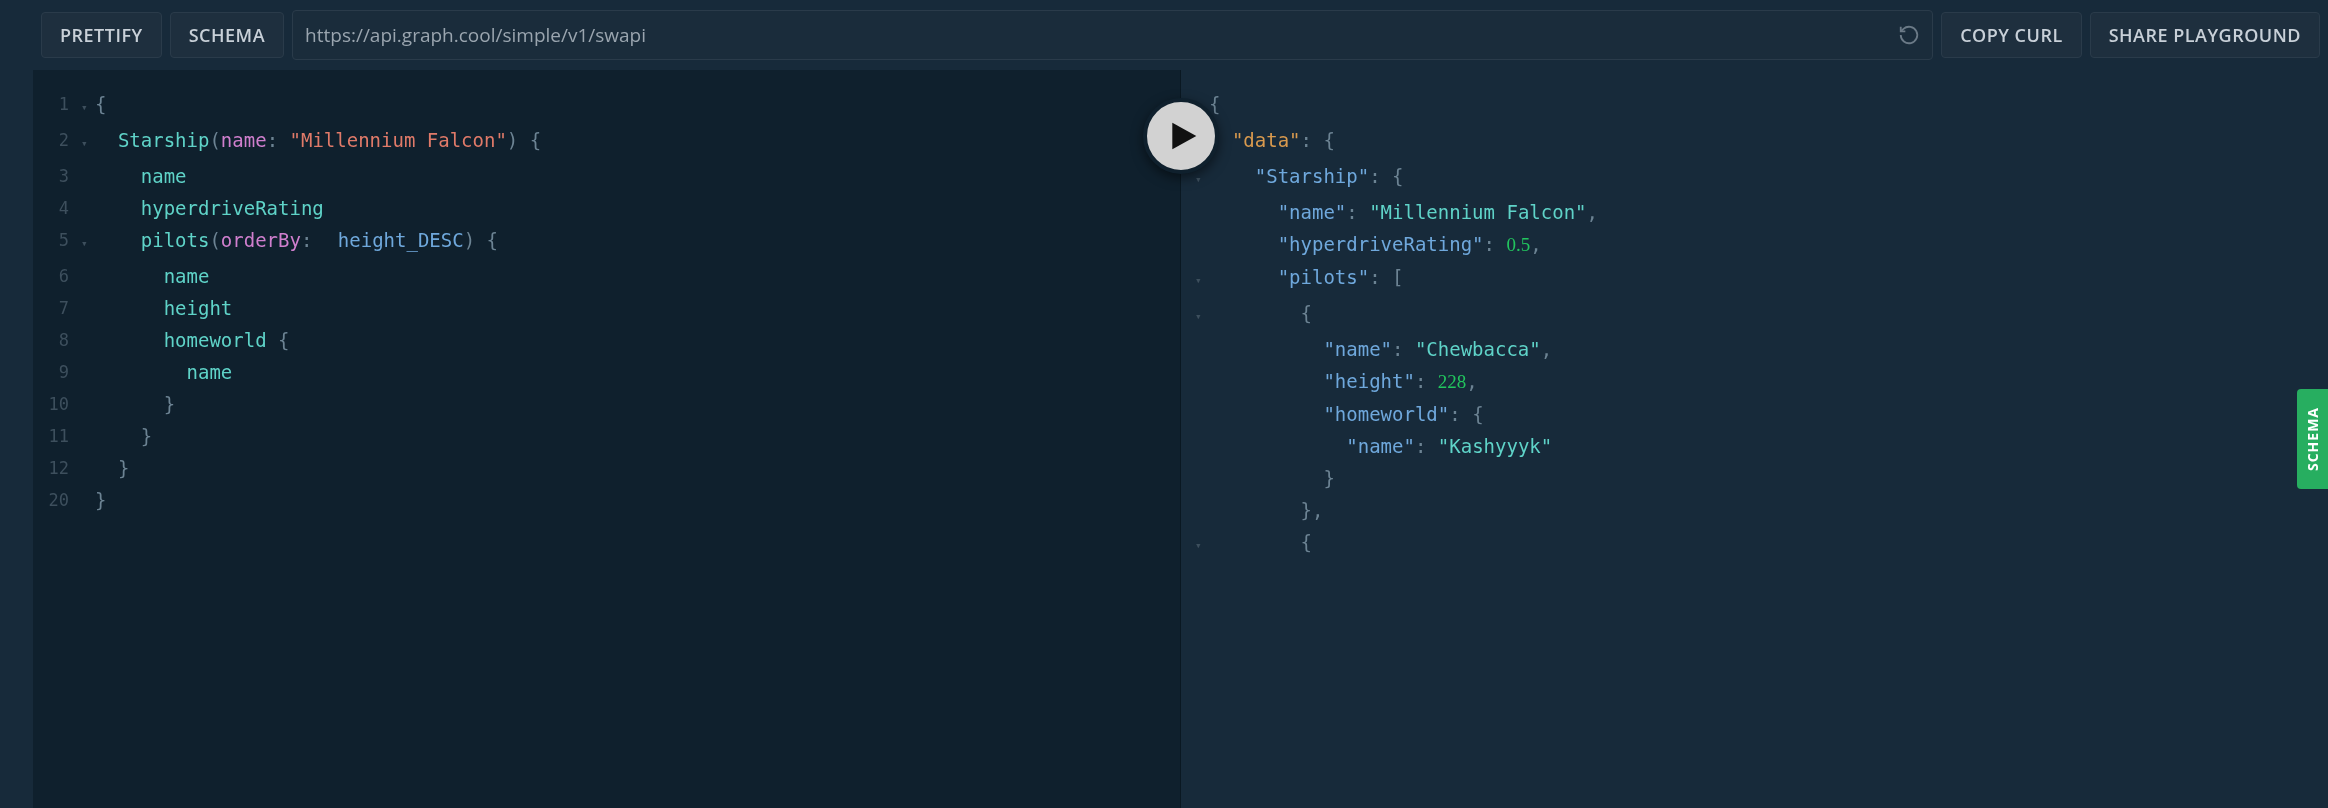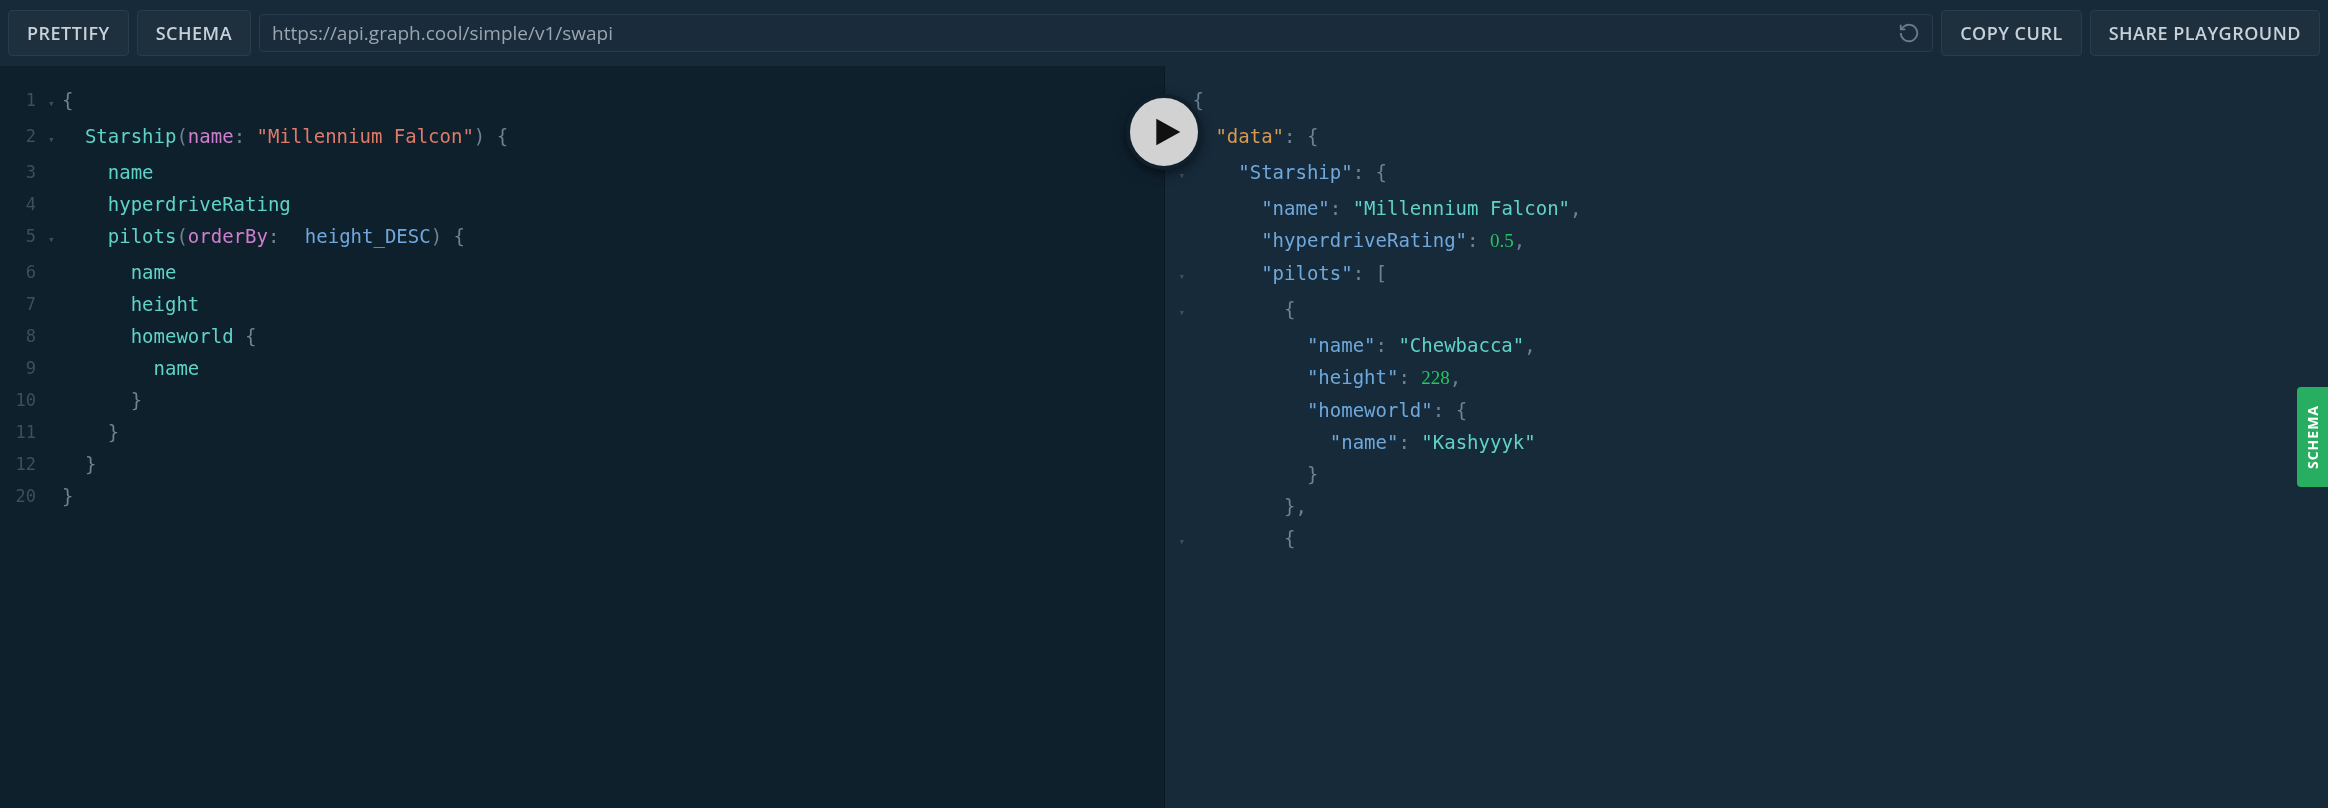--- a/index.html
+++ b/index.html
@@ -3,21 +3,21 @@
 <meta charset="utf-8">
 <style>
   * { margin: 0; padding: 0; box-sizing: border-box; }
   html, body { width: 100%; height: 100%; }
   body {
     background: #172a3a;
     font-family: 'Menlo', 'Consolas', 'Monaco', monospace;
     color: #ccc;
     overflow: hidden;
   }
-  .app { width: 100%; height: 100%; display: flex; flex-direction: column; }
+  .app { width: 100%; height: 100%; display: flex; flex-direction: column; padding-left: 33px; }
 
   
   .toolbar {
     display: flex;
     align-items: center;
     padding: 10px 8px;
     gap: 8px;
     background: #172a3a;
   }
   .btn {
@@ -34,21 +34,21 @@
     white-space: nowrap;
   }
   .url-bar {
     flex: 1;
     display: flex;
     align-items: center;
     background: #1a2c3b;
     border: 1px solid #2a3b4a;
     border-radius: 4px;
     padding: 0 12px;
-    height: 38px;
+    height: 50px;
   }
   .url-input {
     flex: 1;
     background: transparent;
     border: none;
     outline: none;
     color: #9aa5af;
     font-family: 'Open Sans', Arial, sans-serif;
     font-size: 19px;
   }

